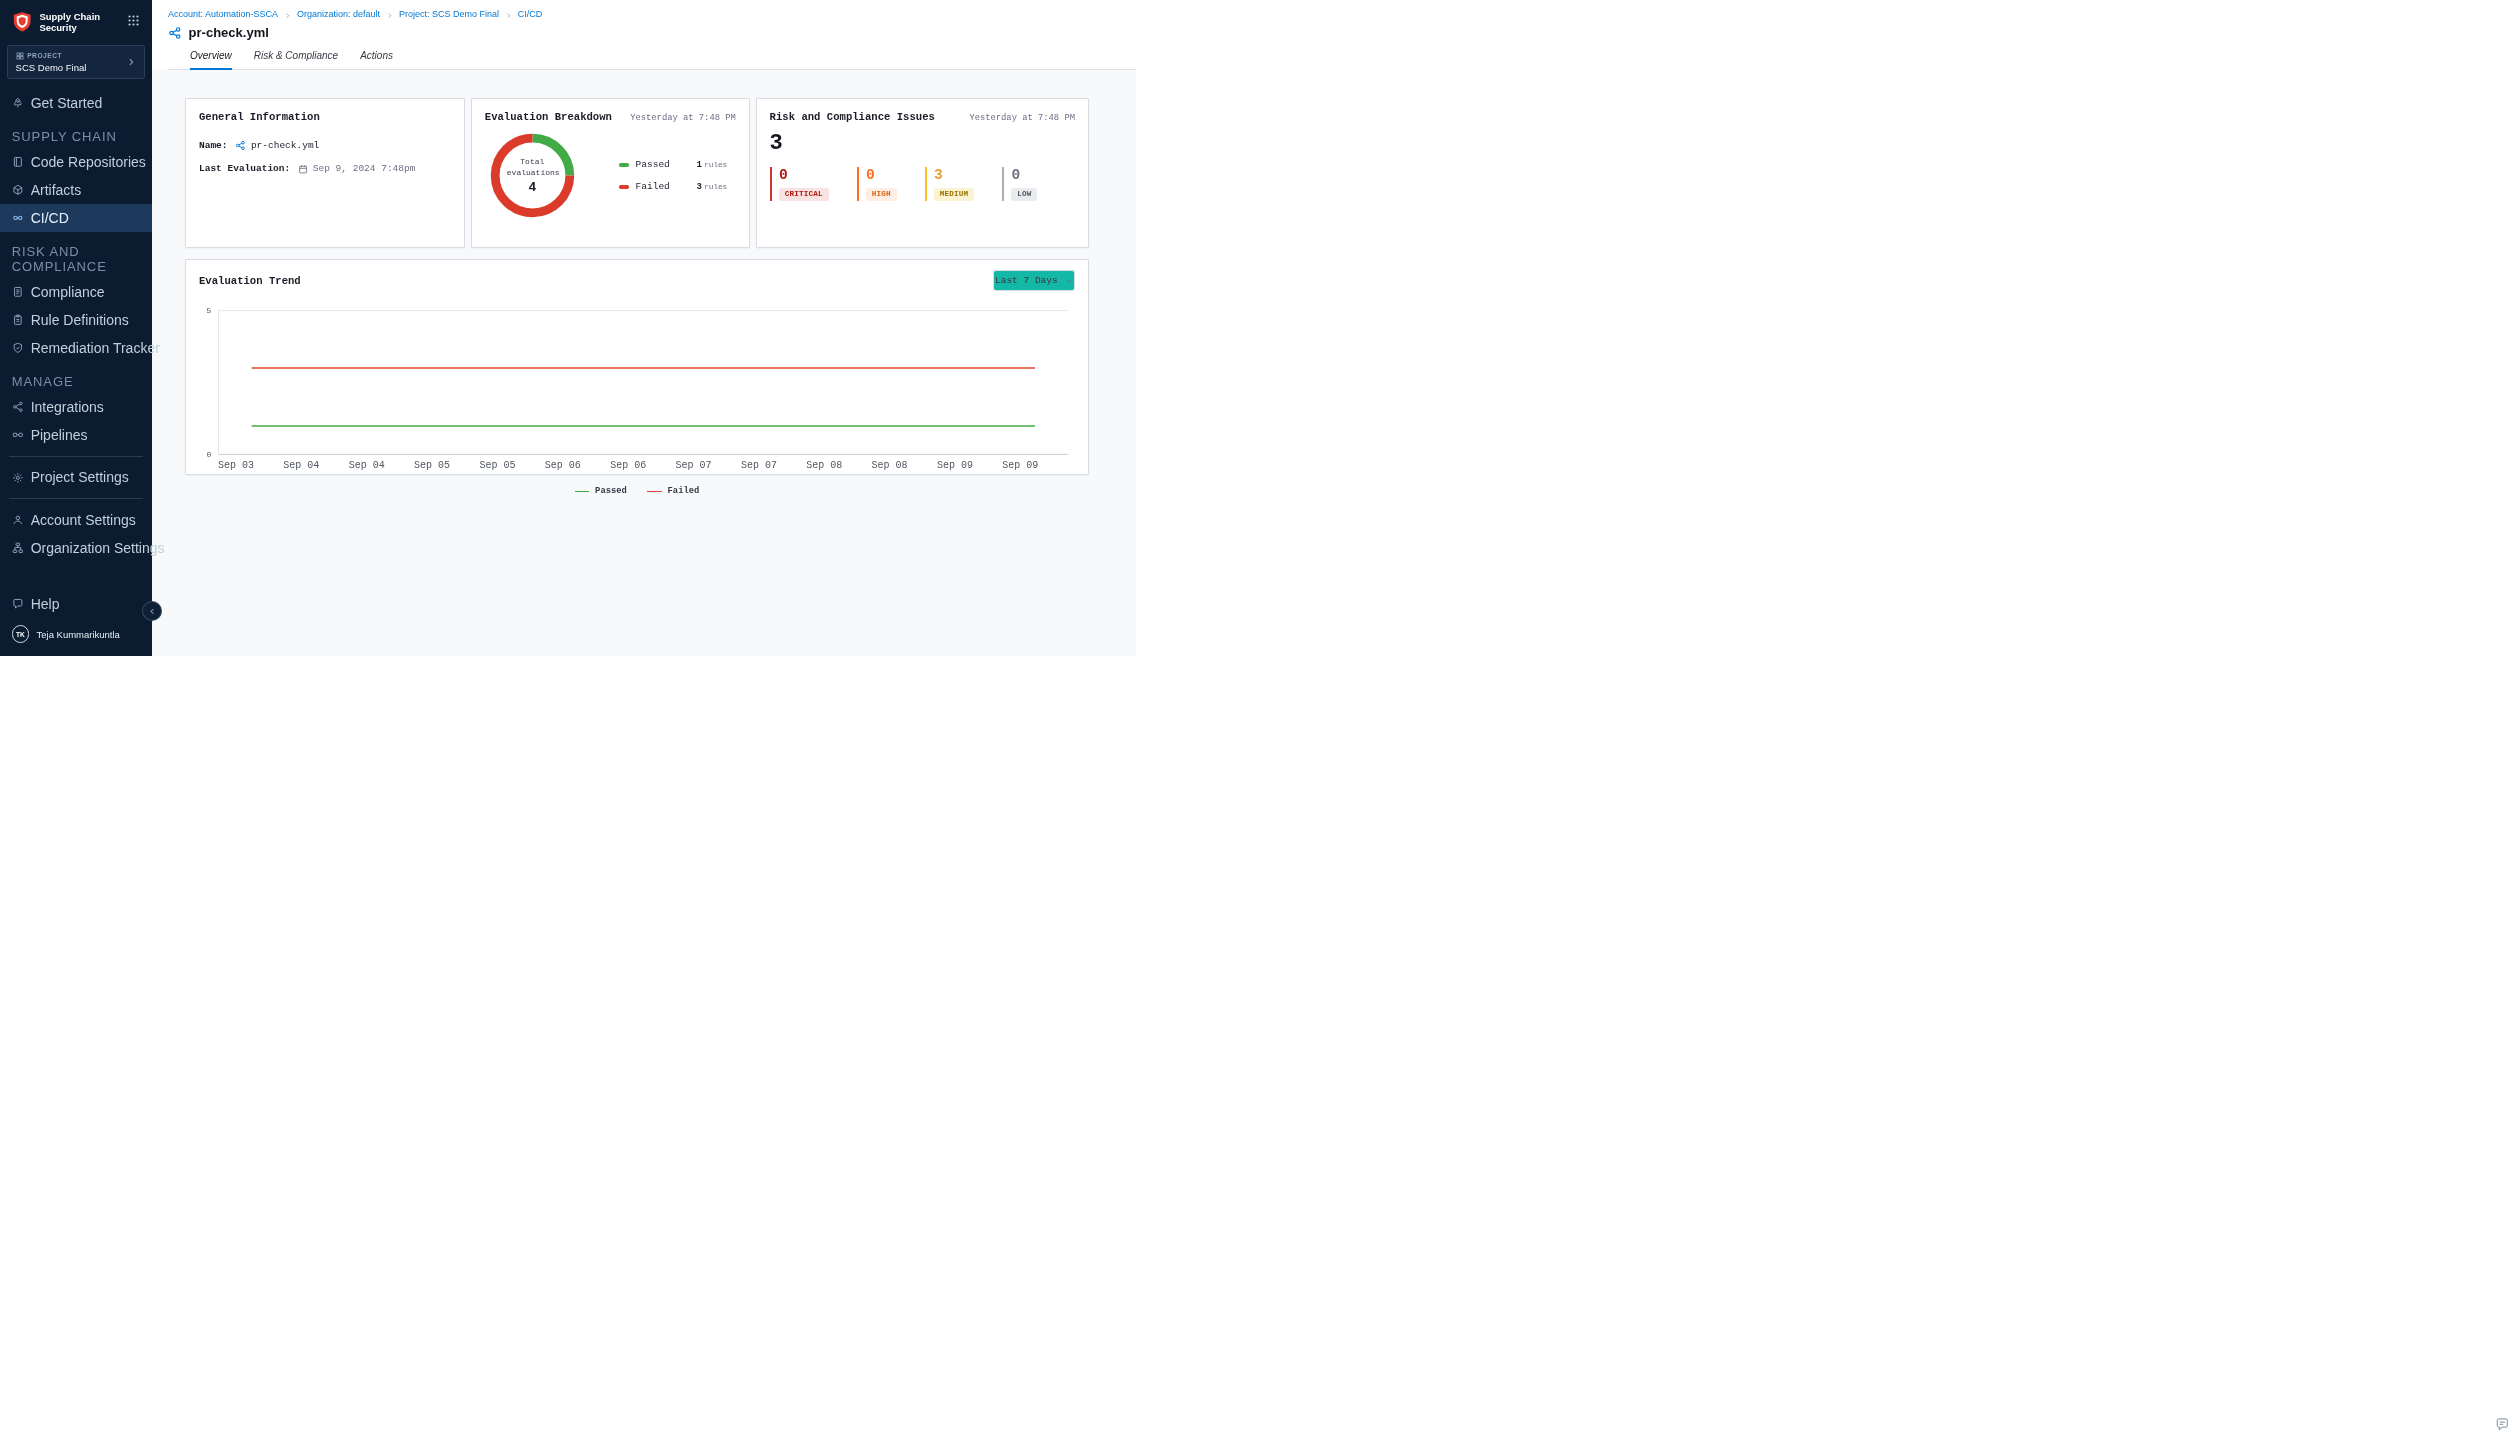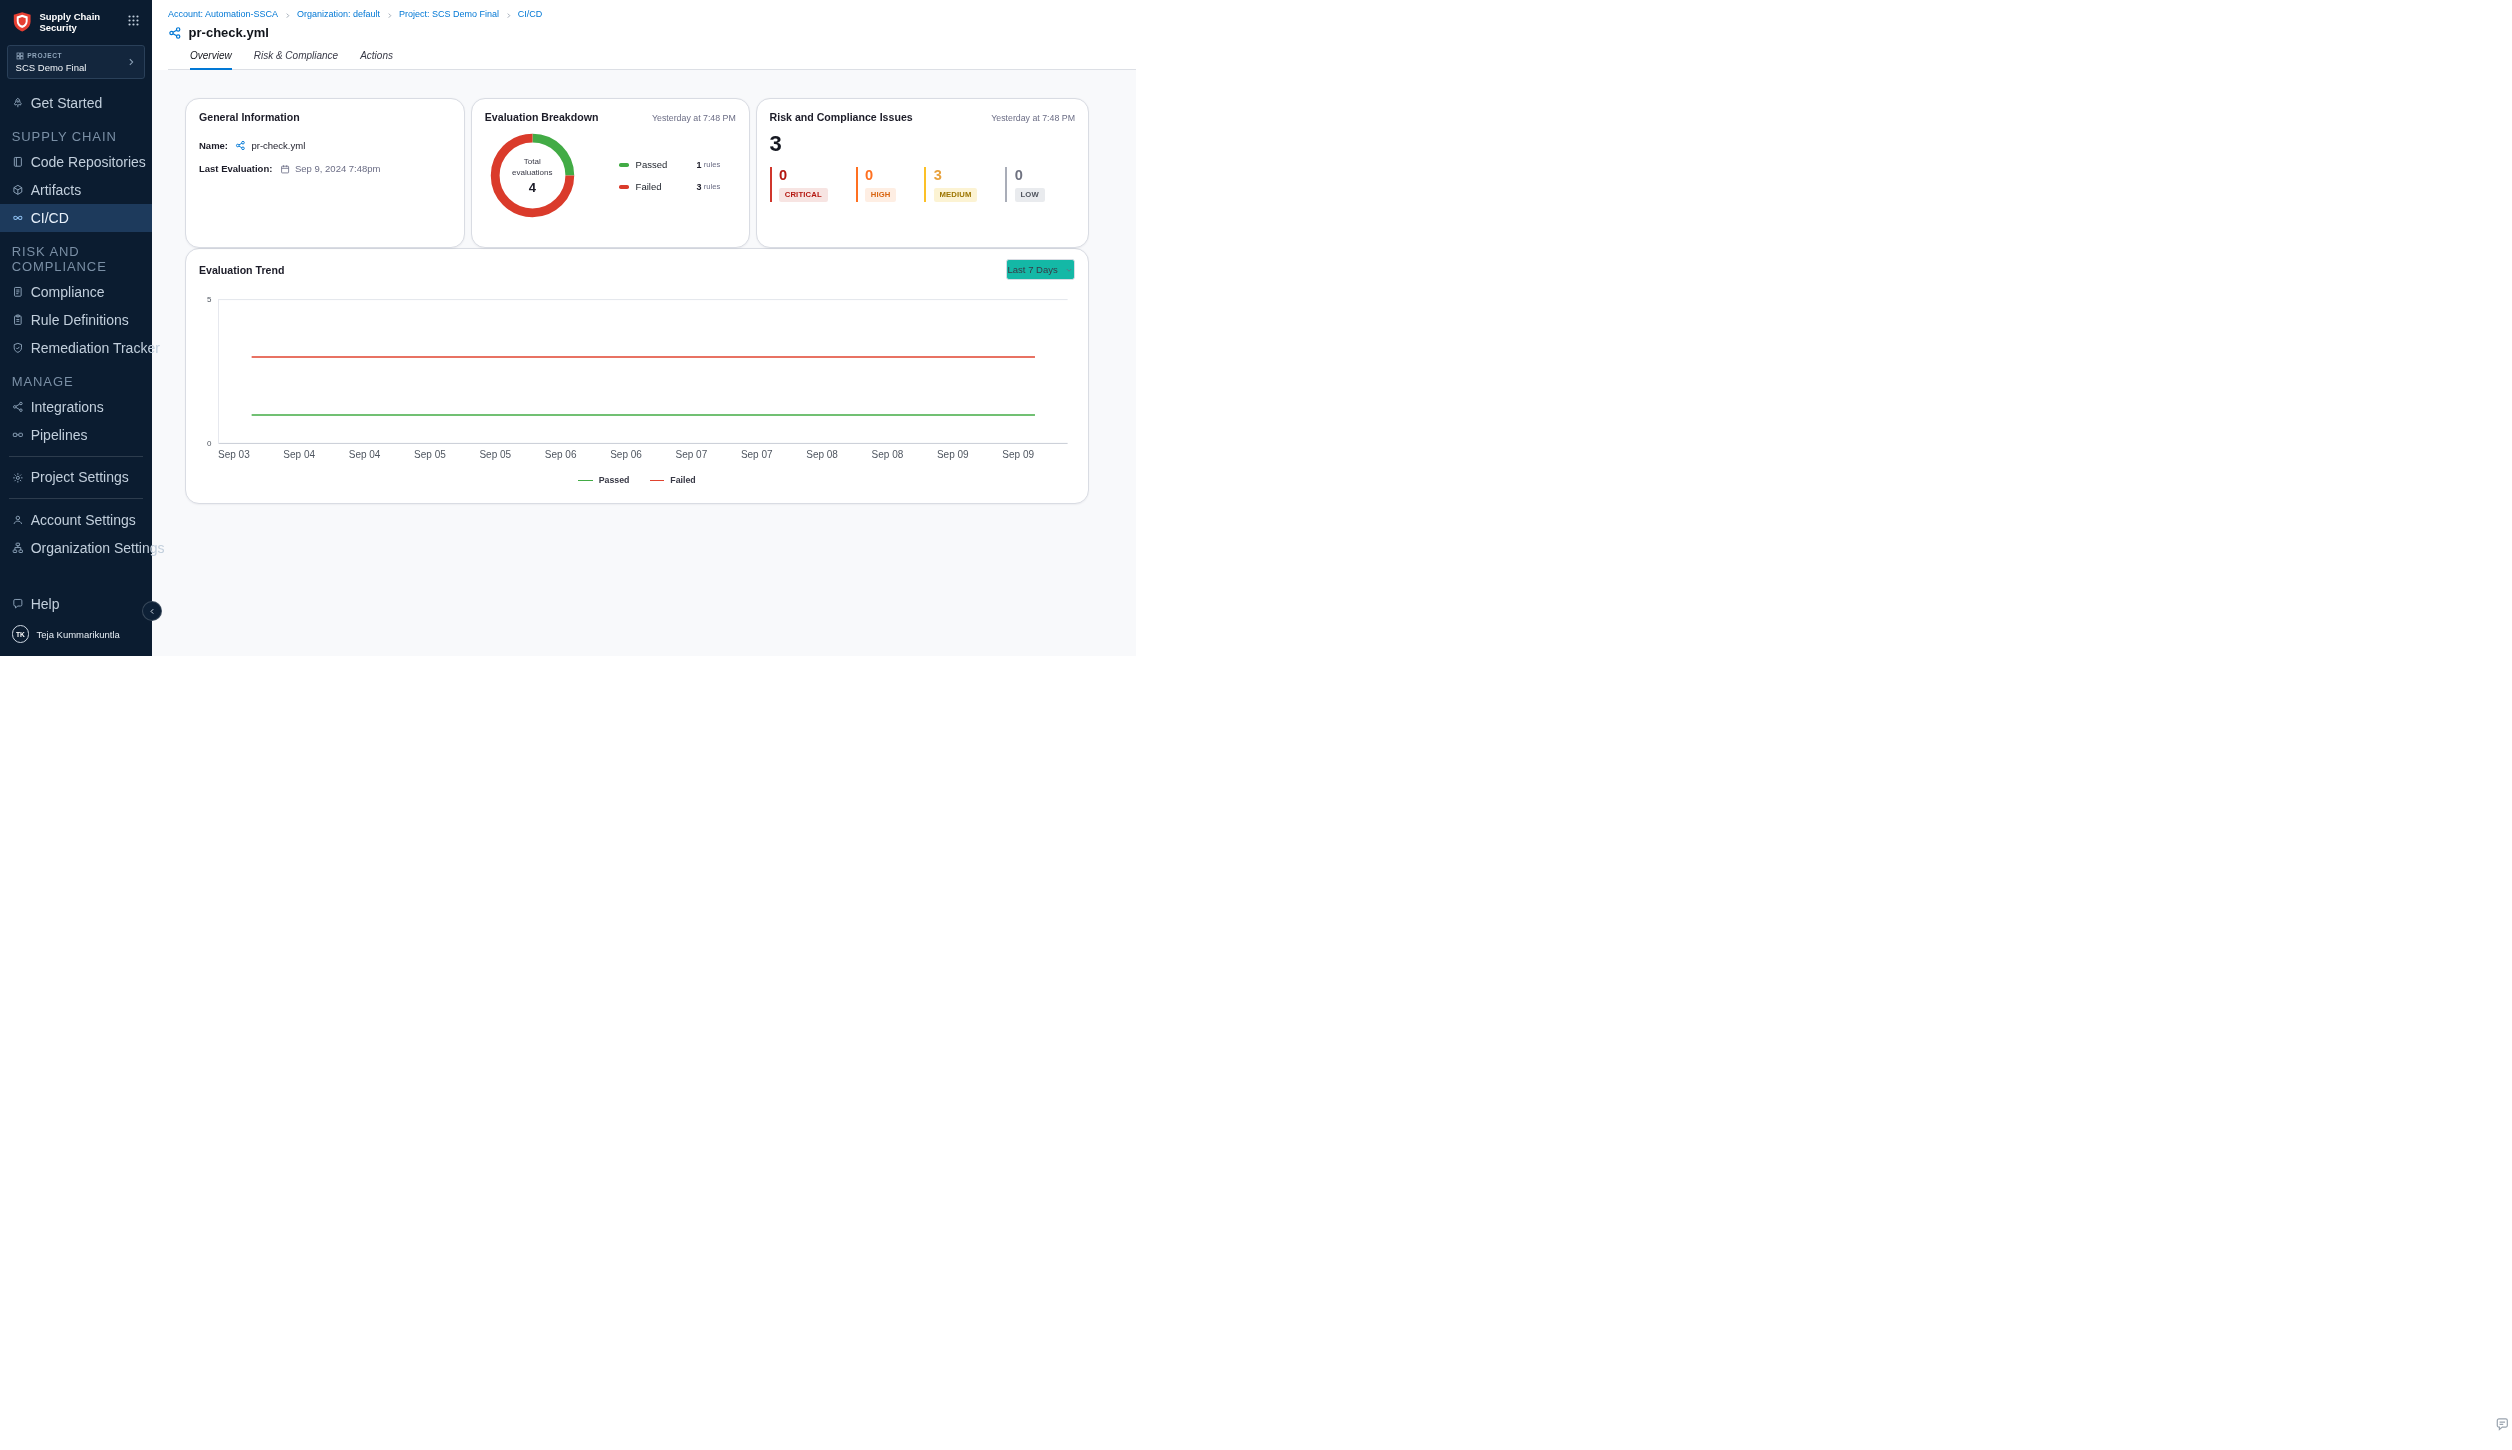--- a/index.html
+++ b/index.html
@@ -64,22 +64,23 @@
   .crumb-sep { color:#9aa5b1; display:flex; align-items:center; }
   .title-row { margin-top:6.6px; display:flex; align-items:center; gap:6.6px; }
   .page-title { font-size:13px; font-weight:700; color:#10141a; }
   .tabs-row { display:flex; gap:22px; margin-top:9.5px; padding-left:22px; border-bottom:0.7px solid #dcdfe5; }
   .tab { position:relative; padding-bottom:8px; font-size:10px; color:#383946; cursor:pointer; background:none; border:none; font-family:inherit;font-style:italic;}
   .tab.active { color:#14161c; font-weight:500; }
   .tab.active::after { content:""; position:absolute; left:0; right:0; bottom:-0.7px; height:1.5px; background:#0278d5; }
 
   .content { flex:1; background:#f8f9fb; padding:28px 47px 0 33px; overflow:hidden; }
   .card {
-    background:#ffffff; border:0.7px solid #d9dce3; border-radius:14px;
+    background:#ffffff; border:0.7px solid #d9dce3; border-radius:1px;
     box-shadow:0 0.7px 1.5px rgba(40,41,61,.05);
+    font-family:Liberation Mono, monospace;
   }
   .cards-row { display:flex; gap:5.8px; }
   .card-general { width:280px; height:150px; }
   .card-breakdown { width:279px; height:150px; }
   .card-risk { flex:1; height:150px; }
   .card-head { display:flex; justify-content:space-between; align-items:baseline; padding:11.7px 13px 0; }
   .card-title { font-size:10.6px; font-weight:700; color:#1c1c28; }
   .card-timestamp { font-size:8.8px; color:#6b6d85; }
 
   
@@ -116,21 +117,21 @@
   .sev-critical { border-color:#d0362c; } .sev-critical .sev-count { color:#b41710; }
   .sev-critical .sev-badge { background:#f7e4e2; color:#b41710; }
   .sev-high { border-color:#ff7020; } .sev-high .sev-count { color:#ff7020; }
   .sev-high .sev-badge { background:#feeee3; color:#d96410; }
   .sev-medium { border-color:#fcc026; } .sev-medium .sev-count { color:#e8a13c; }
   .sev-medium .sev-badge { background:#fcf3d3; color:#9c7500; }
   .sev-low { border-color:#a9adb8; } .sev-low .sev-count { color:#6f7280; }
   .sev-low .sev-badge { background:#e9ebee; color:#50545e; }
 
   
-  .card-trend { margin-top:0; height:256px; }
+  .card-trend { margin-top:11px; height:216px; }
   .trend-head { display:flex; justify-content:space-between; align-items:center; padding:10.2px 13px 0; }
   .range-select {
     display:inline-flex; align-items:center; gap:7.3px; height:21px; padding:0 1px;
     border:0.7px solid #d9dce3; border-radius:2.9px; background:#14b8a6; font-size:9.5px; color:#383946;
     cursor:pointer; font-family:inherit;
   }
   .chart-area { display:flex; margin:19px 20.4px 0 13px; }
   .y-axis { position:relative; width:19px; height:145px; font-size:8px; color:#4f5660; }
   .y-axis span { position:absolute; right:6.6px; }
   .y-top { top:-4.4px; } .y-bottom { bottom:-4.4px; }

